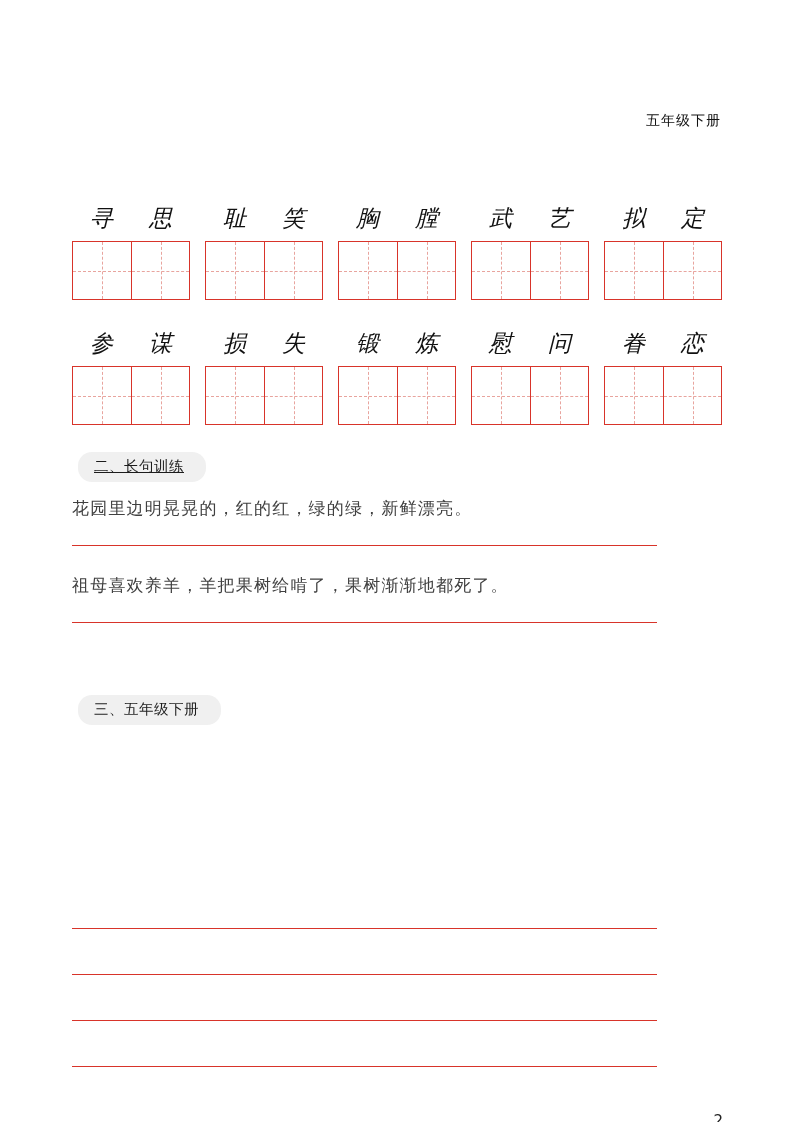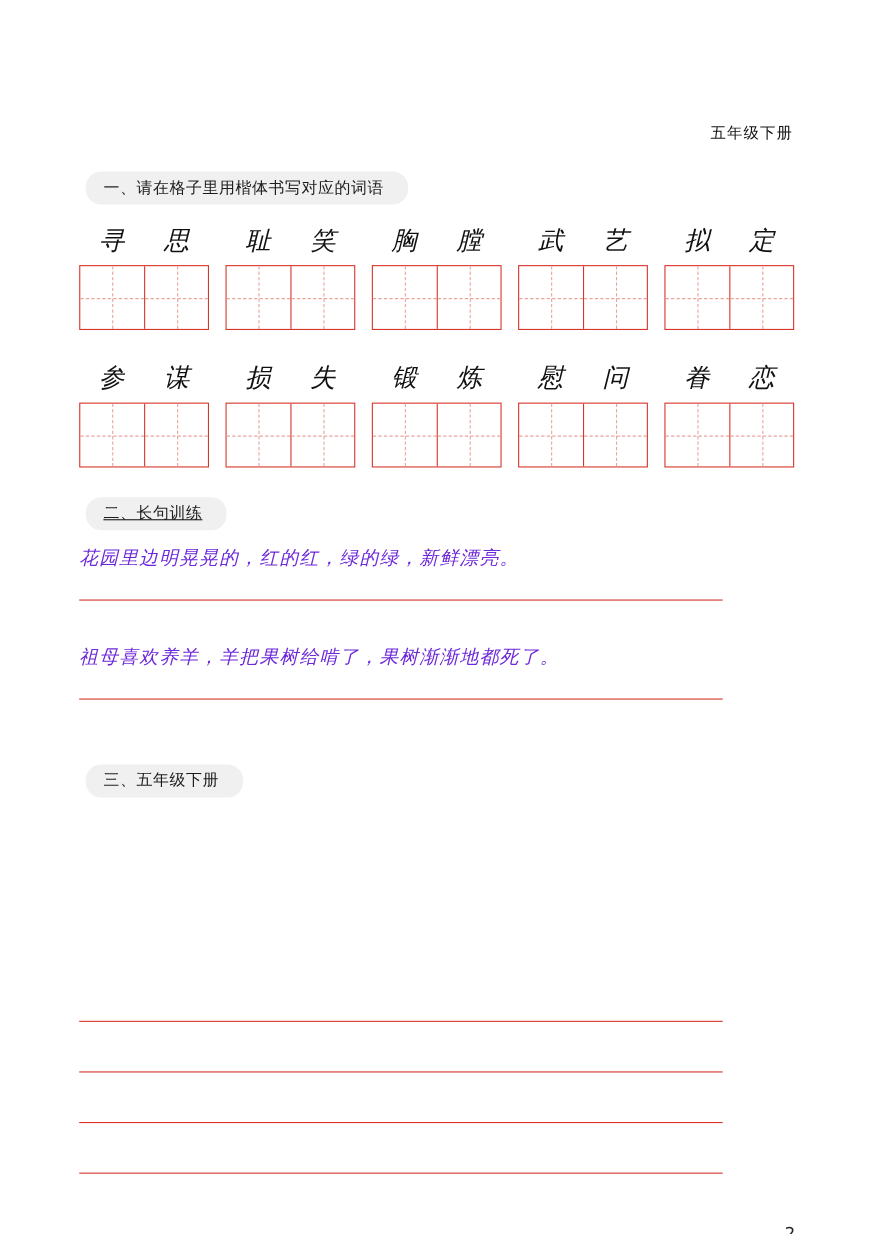--- a/index.html
+++ b/index.html
@@ -105,28 +105,27 @@
     border-top: 1px dashed #e8a49e;
   }
 
   
   .sentence-block {
     position: absolute;
     left: 72px;
     width: 650px;
   }
   .sent1 { top: 455px; }
-  .sent2 { top: 545px; }
+  .sent2 { top: 532px; }
 
   .sentence-text {
     font-size: 17px;
     font-family: "DejaVu Serif", serif;
-    font-style: italic;
     letter-spacing: 1.2px;
-    color: #6d28d9;
+    color: #404040;
     line-height: 26px;
     margin-bottom: 24px;
     white-space: nowrap;
   }
   .write-line {
     border-bottom: 1.3px solid #d8342a;
     height: 0;
     width: 585px;
   }
 
@@ -165,21 +164,20 @@
     color: #222;
   }
 </style>
 </head>
 <body>
 
 <div class="page">
 
   <div class="header">五年级下册</div>
 
-  <div class="section-head sec1">一、请在格子里用楷体书写对应的词语</div>
 
   <div class="word-row row1">
     <div class="word-unit">
       <div class="word-label">
         <span>寻</span>
         <span>思</span>
       </div>
       <div class="grid-pair">
         <div class="cell"></div>
         <div class="cell"></div>

